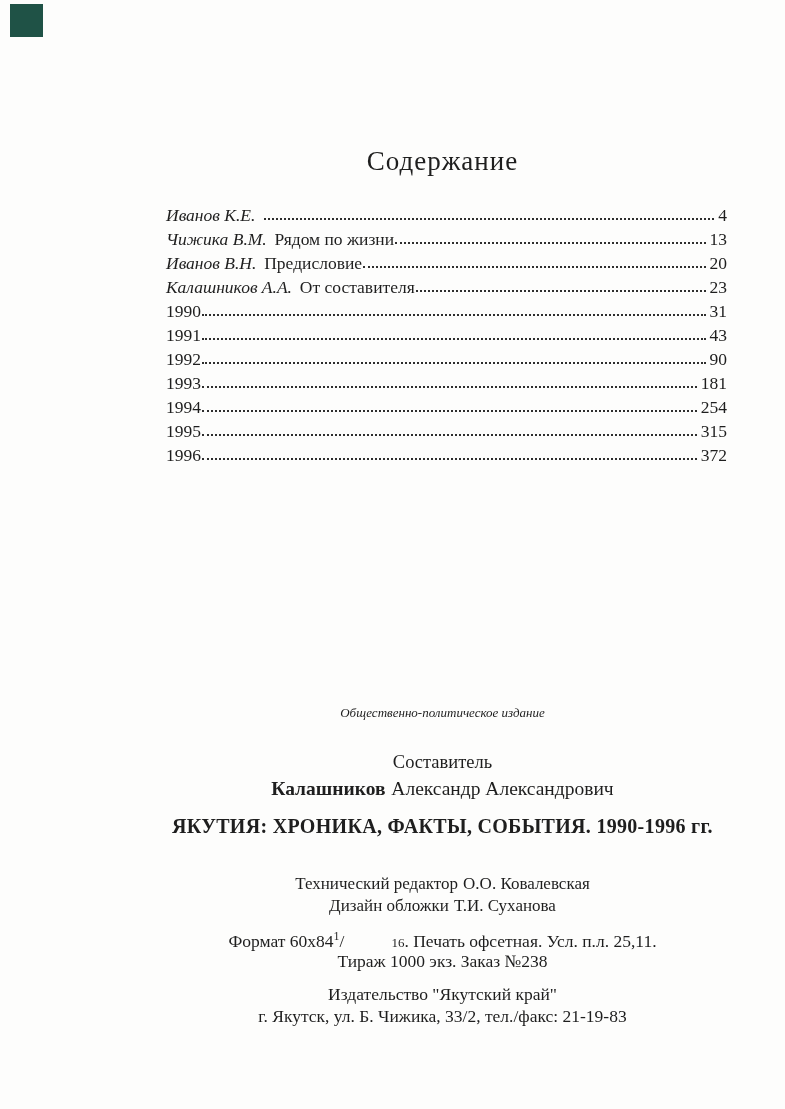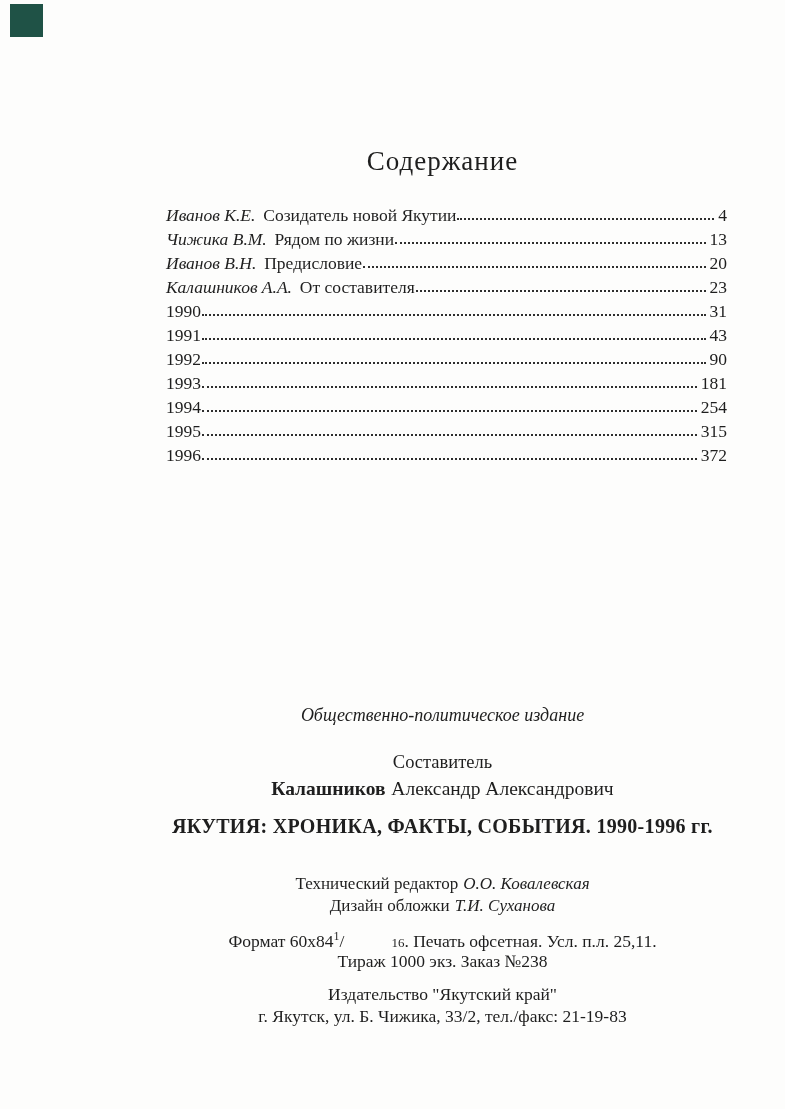--- a/index.html
+++ b/index.html
@@ -57,50 +57,49 @@
     margin: 0 4px 0 1px;
   }
   .toc-page { text-align: right; }
   .colo {
     position: absolute;
     left: 0; width: 100%;
     text-align: center;
     font-size: 17px;
     white-space: nowrap;
   }
-  .edition-type { top: 705px; font-style: italic; font-size: 18px; }
+  .edition-type { top: 705px; font-style: italic; font-size: 13px; }
   .compiler-label { top: 752px; font-size: 18.5px; }
   .compiler-name { top: 778px; font-size: 19.5px; }
   .compiler-name .surname { font-weight: bold; }
   .compiler-name .given { margin-left: 0.3em; }
   .book-title { top: 815px; font-weight: bold; font-size: 20px; letter-spacing: 0.3px; }
   .tech-editor { top: 874px; }
   .cover-design { top: 896px; }
-  .credit-name { font-style: italic; margin-left: 0.3em; }
+  .credit-name { margin-left: 0.3em; }
   .format-line { top: 929px; font-size: 17.5px; }
   .format-line sup { font-size: 12px; }
   .format-denom { font-size: 13px; margin-left: 47px; }
   .print-run { top: 951px; font-size: 17.5px; }
   .publisher { top: 984px; font-size: 17.5px; }
   .address { top: 1006px; font-size: 17.5px; }
 </style>
 </head>
 <body>
 
 <div class="page">
   <div class="corner-mark"></div>
 
   <div class="content">
 
     <div class="page-title">Содержание</div>
 
     <div class="toc">
       <div class="toc-row">
         <span class="toc-author">Иванов К.Е.</span>
-        <span class="toc-title">Созидатель новой Якутии</span>
         <span class="toc-dots"></span>
         <span class="toc-page">4</span>
       </div>
       <div class="toc-row">
         <span class="toc-author">Чижика В.М.</span>
         <span class="toc-title">Рядом по жизни</span>
         <span class="toc-dots"></span>
         <span class="toc-page">13</span>
       </div>
       <div class="toc-row">

